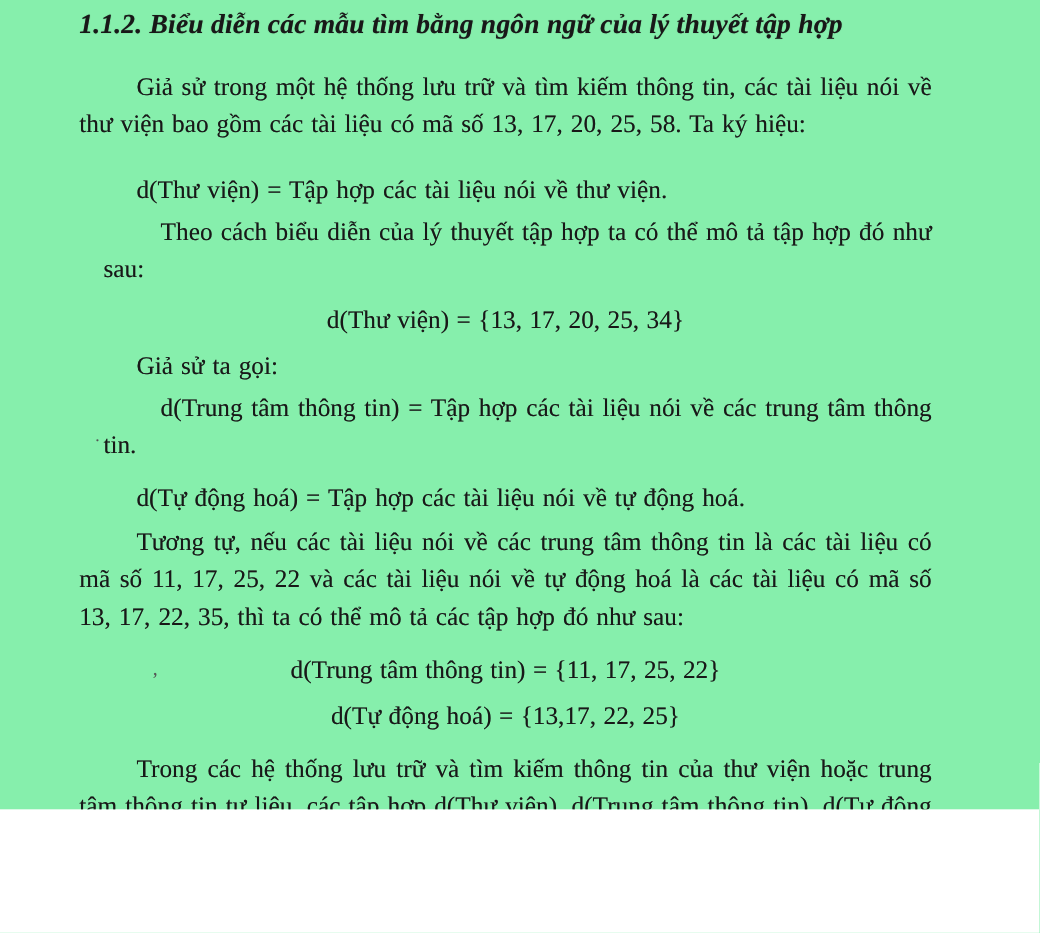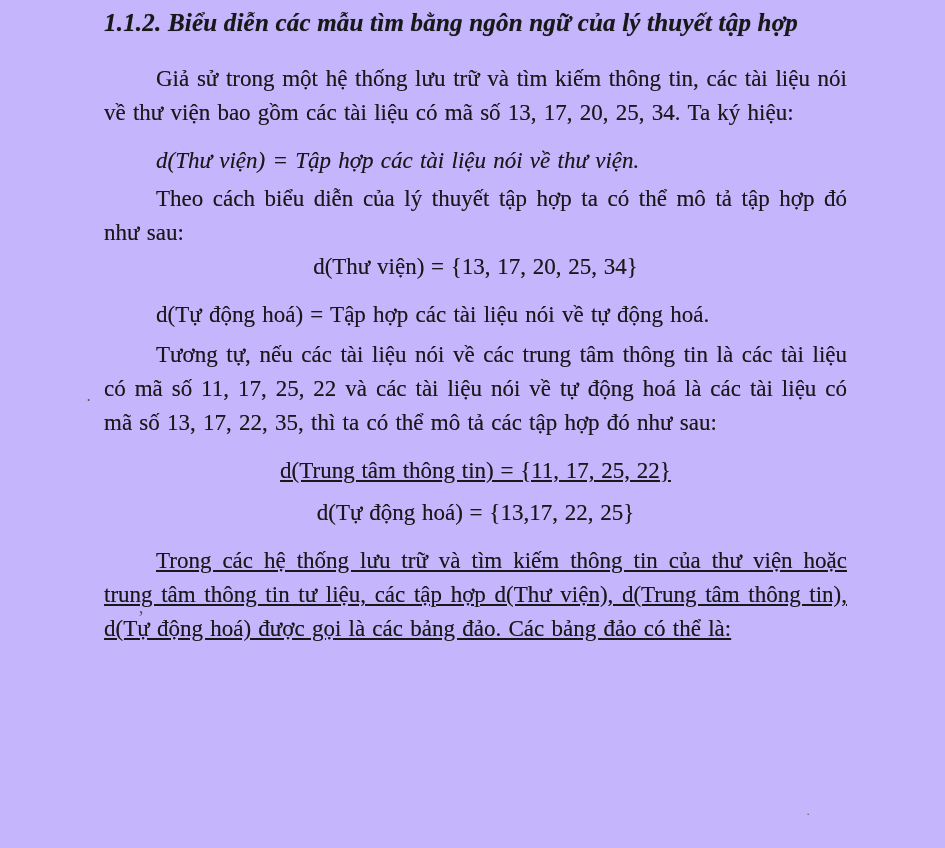--- a/index.html
+++ b/index.html
@@ -3,25 +3,25 @@
 <meta charset="utf-8">
 <style>
   html, body {
     margin: 0;
     padding: 0;
     background: #ffffff;
   }
   .page {
     position: relative;
     width: 945px;
-    height: 848px;
+    height: 736px;
     overflow: hidden;
     box-sizing: border-box;
-    background: #c4b5fd;
-    padding: 6px 98px 0 104px;
+    background: #86efac;
+    padding: 6px 98px 0 72px;
     font-family: "Liberation Serif", "DejaVu Serif", serif;
     color: #181818;
   }
   .heading {
     margin: 0 0 22px 0;
     font-size: 25px;
     line-height: 34px;
     font-weight: bold;
     font-style: italic;
     letter-spacing: 0.2px;
@@ -39,52 +39,54 @@
   .formula {
     margin: 0;
     font-size: 23px;
     line-height: 34px;
     text-align: center;
     text-indent: 0;
     word-spacing: 1px;
     text-shadow: 0 0 0.6px rgba(40,40,40,0.55);
   }
   .mt2  { margin-top: 6px; }
-  .mt4  { margin-top: 4px; }
+  .mt4  { margin-top: 4px; margin-left: 22px; }
   .mt6  { margin-top: 14px; }
   .mt8  { margin-top: 8px; }
-  .mt10 { margin-top: 14px; font-style: italic; }
-  .mt12 { margin-top: 0; }
-  .mt14 { margin-top: 14px; text-decoration: underline; }
+  .mt10 { margin-top: 26px; }
+  .mt12 { margin-top: 12px; }
+  .mt14 { margin-top: 14px; }
   .artifact {
     position: absolute;
     font-size: 16px;
     color: #555;
     text-indent: 0;
   }
   .artifact-dot    { left: 86px;  top: 392px; }
   .artifact-quote  { left: 138px; top: 608px; font-size: 18px; }
   .artifact-speck  { left: 806px; top: 806px; font-size: 13px; color: #666; }
 </style>
 </head>
 <body>
 
 <div class="page">
 
   <h2 class="heading">1.1.2. Biểu diễn các mẫu tìm bằng ngôn ngữ của lý thuyết tập hợp</h2>
 
-  <p class="para">Giả sử trong một hệ thống lưu trữ và tìm kiếm thông tin, các tài liệu nói về thư viện bao gồm các tài liệu có mã số 13, 17, 20, 25, 34. Ta ký hiệu:</p>
+  <p class="para">Giả sử trong một hệ thống lưu trữ và tìm kiếm thông tin, các tài liệu nói về thư viện bao gồm các tài liệu có mã số 13, 17, 20, 25, 58. Ta ký hiệu:</p>
 
   <p class="para mt10">d(Thư viện) = Tập hợp các tài liệu nói về thư viện.</p>
 
   <p class="para mt4">Theo cách biểu diễn của lý thuyết tập hợp ta có thể mô tả tập hợp đó như sau:</p>
 
   <p class="formula mt12">d(Thư viện) = {13, 17, 20, 25, 34}</p>
 
+  <p class="para mt8">Giả sử ta gọi:</p>
 
+  <p class="para mt4">d(Trung tâm thông tin) = Tập hợp các tài liệu nói về các trung tâm thông tin.</p>
 
   <p class="para mt6">d(Tự động hoá) = Tập hợp các tài liệu nói về tự động hoá.</p>
 
   <p class="para mt2">Tương tự, nếu các tài liệu nói về các trung tâm thông tin là các tài liệu có mã số 11, 17, 25, 22 và các tài liệu nói về tự động hoá là các tài liệu có mã số 13, 17, 22, 35, thì ta có thể mô tả các tập hợp đó như sau:</p>
 
   <p class="formula mt14">d(Trung tâm thông tin) = {11, 17, 25, 22}</p>
 
   <p class="formula mt8">d(Tự động hoá) = {13,17, 22, 25}</p>
 
   <p class="para mt14">Trong các hệ thống lưu trữ và tìm kiếm thông tin của thư viện hoặc trung tâm thông tin tư liệu, các tập hợp d(Thư viện), d(Trung tâm thông tin), d(Tự động hoá) được gọi là các bảng đảo. Các bảng đảo có thể là:</p>

